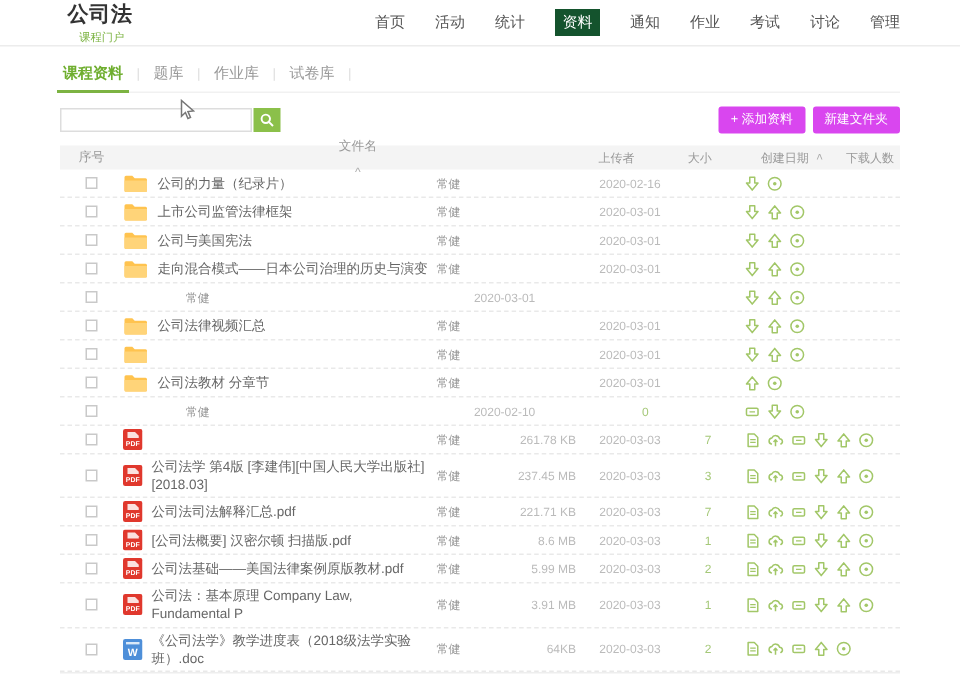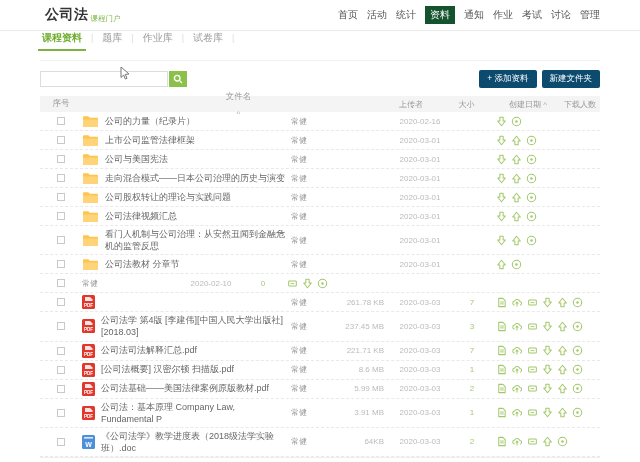--- a/index.html
+++ b/index.html
@@ -1,57 +1,57 @@
 <!DOCTYPE html>
 <html><head>
 <meta charset="utf-8">
 <style>
   * { margin:0; padding:0; box-sizing:border-box; }
   html,body { width:640px; height:462px; background:#fff; overflow:hidden;
     font-family:"Liberation Sans","DejaVu Sans",sans-serif; }
   .header { height:31px; display:flex; align-items:center; justify-content:space-between;
     padding:0 40px 0 45px; border-bottom:1px solid #ececec; }
-  .title-wrap { display:flex; align-items:flex-end; }
+  .title-wrap { display:flex; align-items:center;flex-direction:column; }
   .course-title { font-size:14px; font-weight:bold; color:#333; letter-spacing:.5px; }
   .title-badge { font-size:7.5px; color:#7cb342; margin-left:2px; margin-top:1px; }
-  .nav { display:flex; align-items:center; gap:9px; }
+  .nav { display:flex; align-items:center; gap:20px; }
   .nav-item { font-size:10px; color:#555; cursor:pointer; }
   .nav-item.active { background:#14532d; color:#fff; padding:2px 5px; }
   .content { padding:0 40px; }
-  .tabs { display:flex; align-items:center; padding-bottom:15px;
+  .tabs { display:flex; align-items:center; margin-top:11px; padding-bottom:5px;
     border-bottom:1px solid #f1f1f1;text-align:right; }
   .tab { font-size:10px; color:#999; cursor:pointer; padding:0 2px; }
   .tab.active { color:#6fae2f; font-weight:bold; position:relative; }
   .tab.active::after { content:""; position:absolute; left:-2px; right:-2px; bottom:-6px;
     height:2px; background:#7cb342; }
   .tab-sep { color:#ddd; font-size:9px; margin:0 7px; }
   .toolbar { display:flex; align-items:center; justify-content:space-between; margin-top:9px; }
   .search-wrap { display:flex; align-items:center; position:relative; }
   .search-input { width:128px; height:16px; border:1px solid #ddd; font-size:9px; padding:0 4px; outline:none; }
   .search-btn { width:18px; height:16px; background:#8bc04a; border:none; display:flex;
     align-items:center; justify-content:center; cursor:pointer; margin-left:1px; }
   .btn-group { display:flex; gap:5px; }
-  .g-btn { background:#0c4a6e; color:#fff; font-size:8.5px; border:none; border-radius:2px;
+  .g-btn { background:#d946ef; color:#fff; font-size:8.5px; border:none; border-radius:2px;
     padding:3px 8px; cursor:pointer; }
   .cursor { position:absolute; left:120px; top:66px; pointer-events:none; z-index:9; }
   
   .table { margin-top:8px; border-bottom:1px solid #eee; }
   .thead { display:flex; align-items:center; background:#f4f4f4; height:16px;
     font-size:8.5px; color:#999; }
   .row { display:flex; align-items:center; border-bottom:1px dashed #e9e9e9;
-    min-height:19px; padding:2px 0; }
+    min-height:19px; padding:2px 0;justify-content:space-between; }
   .c-check { width:42px; display:flex; justify-content:center; }
   .c-name { flex:1; display:flex; align-items:center; gap:6px; padding-right:4px; }
   .c-up { width:42px; font-size:8px; color:#999; }
   .c-size { width:55px; font-size:8px; color:#bbb; text-align:right; padding-right:4px; }
   .c-date { width:64px; font-size:8px; color:#bbb; text-align:center; }
   .c-count { width:40px; font-size:8px; color:#a5c878; text-align:center; }
   .c-ops { width:108px; display:flex; align-items:center; gap:4px; padding-left:4px; }
   .thead .c-name { font-size:8.5px; color:#999; justify-content:space-between;flex-direction:column; }
-  .thead .c-size, .thead .c-date, .thead .c-count { color:#999; text-align:center; }
+  .thead .c-size, .thead .c-date, .thead .c-count { color:#999; text-align:center;font-family:Liberation Mono, monospace; }
   .thead .c-ops { justify-content:center; color:#999; }
   .sort-caret { color:#aaa; font-size:8px; cursor:pointer; }
   .checkbox { width:8px; height:8px; border:1px solid #c9c9c9; background:#fff; cursor:pointer; }
   .fname { font-size:9px; color:#666; line-height:1.35; cursor:pointer; max-width:215px; }
   .ficon { flex-shrink:0; display:flex; align-items:center; }
   .op { display:flex; align-items:center; cursor:pointer; }
 </style>
 </head>
 <body>
 
@@ -252,28 +252,55 @@
                 <circle cx="6" cy="6" r="4.6" fill="none" stroke="#a2c768" stroke-width="1.1" stroke-linejoin="round"></circle>
                 <circle cx="6" cy="6" r="1.3" fill="#a2c768"></circle>
               </svg>
             </span>
           </div>
         </div>
         <div class="row">
           <div class="c-check">
             <span class="checkbox"></span>
           </div>
+          <div class="c-up">常健</div>
+          <div class="c-size"></div>
+          <div class="c-date">2020-03-01</div>
+          <div class="c-count"></div>
+          <div class="c-ops">
+            <span class="op">
+              <svg width="11" height="11" viewBox="0 0 12 12">
+                <polygon points="4.2,1.3 7.8,1.3 7.8,5.5 10.2,5.5 6,10.6 1.8,5.5 4.2,5.5" fill="none" stroke="#a2c768" stroke-width="1.1" stroke-linejoin="round"></polygon>
+              </svg>
+            </span>
+            <span class="op">
+              <svg width="11" height="11" viewBox="0 0 12 12">
+                <polygon points="4.2,10.7 7.8,10.7 7.8,6.5 10.2,6.5 6,1.4 1.8,6.5 4.2,6.5" fill="none" stroke="#a2c768" stroke-width="1.1" stroke-linejoin="round"></polygon>
+              </svg>
+            </span>
+            <span class="op">
+              <svg width="11" height="11" viewBox="0 0 12 12">
+                <circle cx="6" cy="6" r="4.6" fill="none" stroke="#a2c768" stroke-width="1.1" stroke-linejoin="round"></circle>
+                <circle cx="6" cy="6" r="1.3" fill="#a2c768"></circle>
+              </svg>
+            </span>
+          </div>
+        </div>
+        <div class="row">
+          <div class="c-check">
+            <span class="checkbox"></span>
+          </div>
           <div class="c-name">
             <span class="ficon">
               <svg width="17" height="13" viewBox="0 0 17 13">
                 <path d="M1,2.2 a1,1 0 0 1 1,-1 h4.2 l1.6,1.6 h7.2 a1,1 0 0 1 1,1 V11 a1,1 0 0 1 -1,1 H2 a1,1 0 0 1 -1,-1 Z" fill="#ffc34f"></path>
                 <path d="M1,4.4 h15 V11 a1,1 0 0 1 -1,1 H2 a1,1 0 0 1 -1,-1 Z" fill="#ffd479"></path>
               </svg>
             </span>
-            <span class="fname">公司股权转让的理论与实践问题</span>
+            <span class="fname">公司法律视频汇总</span>
           </div>
           <div class="c-up">常健</div>
           <div class="c-size"></div>
           <div class="c-date">2020-03-01</div>
           <div class="c-count"></div>
           <div class="c-ops">
             <span class="op">
               <svg width="11" height="11" viewBox="0 0 12 12">
                 <polygon points="4.2,1.3 7.8,1.3 7.8,5.5 10.2,5.5 6,10.6 1.8,5.5 4.2,5.5" fill="none" stroke="#a2c768" stroke-width="1.1" stroke-linejoin="round"></polygon>
               </svg>
@@ -295,57 +322,20 @@
           <div class="c-check">
             <span class="checkbox"></span>
           </div>
           <div class="c-name">
             <span class="ficon">
               <svg width="17" height="13" viewBox="0 0 17 13">
                 <path d="M1,2.2 a1,1 0 0 1 1,-1 h4.2 l1.6,1.6 h7.2 a1,1 0 0 1 1,1 V11 a1,1 0 0 1 -1,1 H2 a1,1 0 0 1 -1,-1 Z" fill="#ffc34f"></path>
                 <path d="M1,4.4 h15 V11 a1,1 0 0 1 -1,1 H2 a1,1 0 0 1 -1,-1 Z" fill="#ffd479"></path>
               </svg>
             </span>
-            <span class="fname">公司法律视频汇总</span>
-          </div>
-          <div class="c-up">常健</div>
-          <div class="c-size"></div>
-          <div class="c-date">2020-03-01</div>
-          <div class="c-count"></div>
-          <div class="c-ops">
-            <span class="op">
-              <svg width="11" height="11" viewBox="0 0 12 12">
-                <polygon points="4.2,1.3 7.8,1.3 7.8,5.5 10.2,5.5 6,10.6 1.8,5.5 4.2,5.5" fill="none" stroke="#a2c768" stroke-width="1.1" stroke-linejoin="round"></polygon>
-              </svg>
-            </span>
-            <span class="op">
-              <svg width="11" height="11" viewBox="0 0 12 12">
-                <polygon points="4.2,10.7 7.8,10.7 7.8,6.5 10.2,6.5 6,1.4 1.8,6.5 4.2,6.5" fill="none" stroke="#a2c768" stroke-width="1.1" stroke-linejoin="round"></polygon>
-              </svg>
-            </span>
-            <span class="op">
-              <svg width="11" height="11" viewBox="0 0 12 12">
-                <circle cx="6" cy="6" r="4.6" fill="none" stroke="#a2c768" stroke-width="1.1" stroke-linejoin="round"></circle>
-                <circle cx="6" cy="6" r="1.3" fill="#a2c768"></circle>
-              </svg>
-            </span>
-          </div>
-        </div>
-        <div class="row">
-          <div class="c-check">
-            <span class="checkbox"></span>
-          </div>
-          <div class="c-name">
-            <span class="ficon">
-              <svg width="17" height="13" viewBox="0 0 17 13">
-                <path d="M1,2.2 a1,1 0 0 1 1,-1 h4.2 l1.6,1.6 h7.2 a1,1 0 0 1 1,1 V11 a1,1 0 0 1 -1,1 H2 a1,1 0 0 1 -1,-1 Z" fill="#ffc34f"></path>
-                <path d="M1,4.4 h15 V11 a1,1 0 0 1 -1,1 H2 a1,1 0 0 1 -1,-1 Z" fill="#ffd479"></path>
-              </svg>
-            </span>
-            <span class="fname">看门人机制与公司治理：从安然丑闻到金融危机的监管反思</span>
           </div>
           <div class="c-up">常健</div>
           <div class="c-size"></div>
           <div class="c-date">2020-03-01</div>
           <div class="c-count"></div>
           <div class="c-ops">
             <span class="op">
               <svg width="11" height="11" viewBox="0 0 12 12">
                 <polygon points="4.2,1.3 7.8,1.3 7.8,5.5 10.2,5.5 6,10.6 1.8,5.5 4.2,5.5" fill="none" stroke="#a2c768" stroke-width="1.1" stroke-linejoin="round"></polygon>
               </svg>

